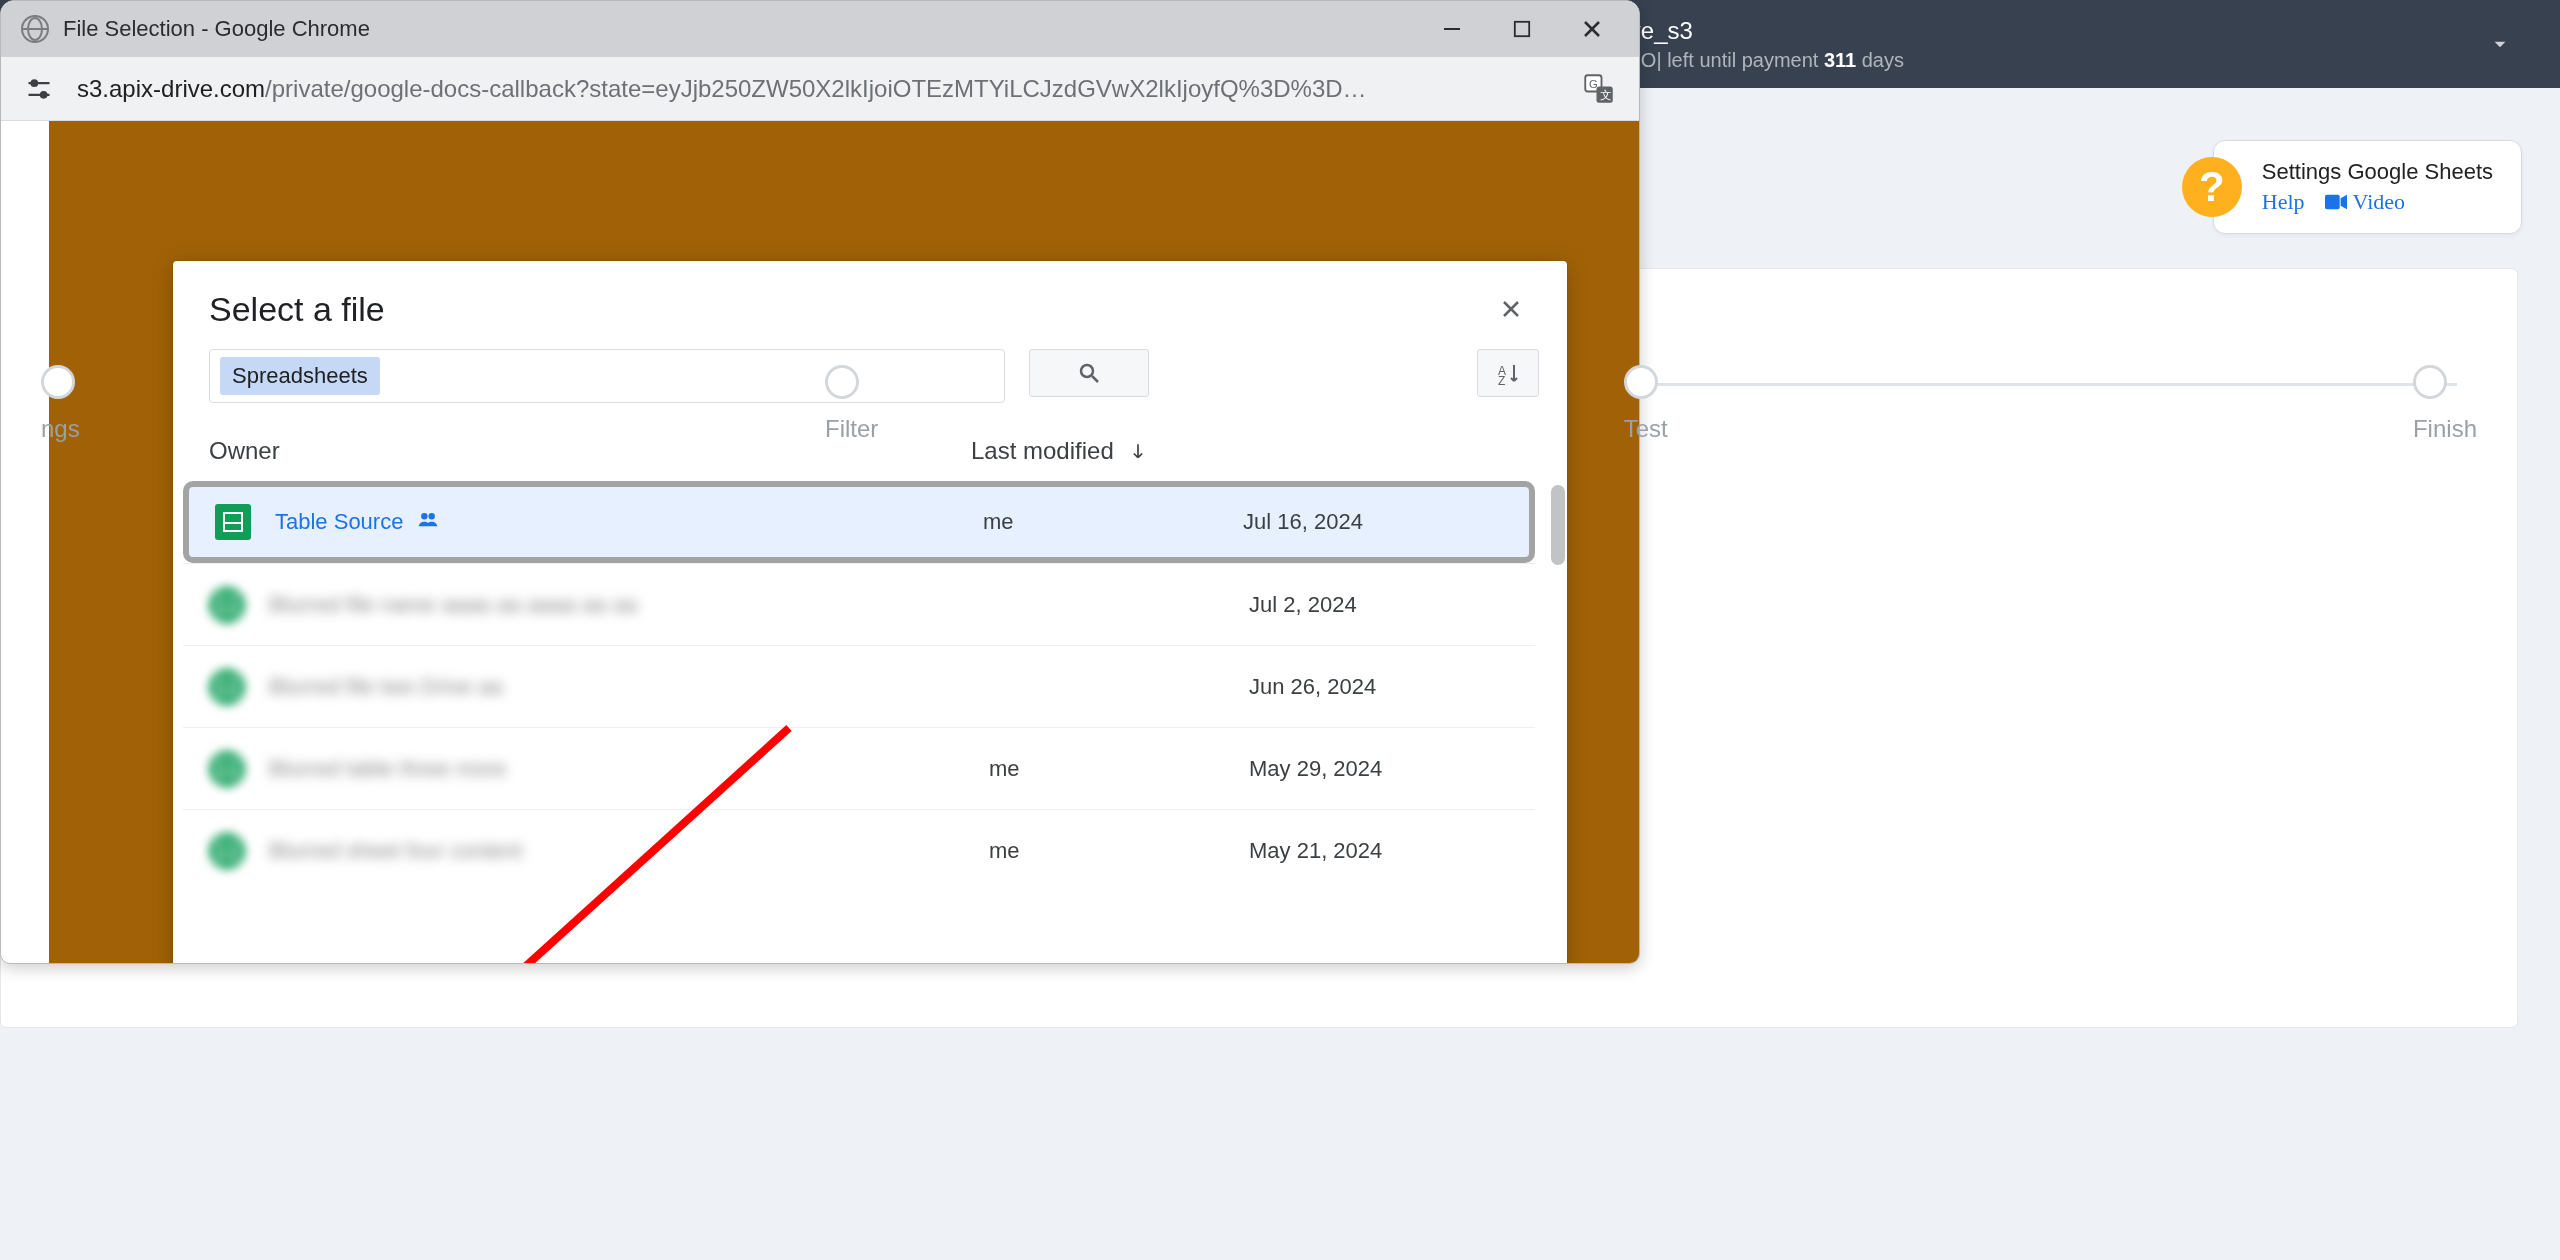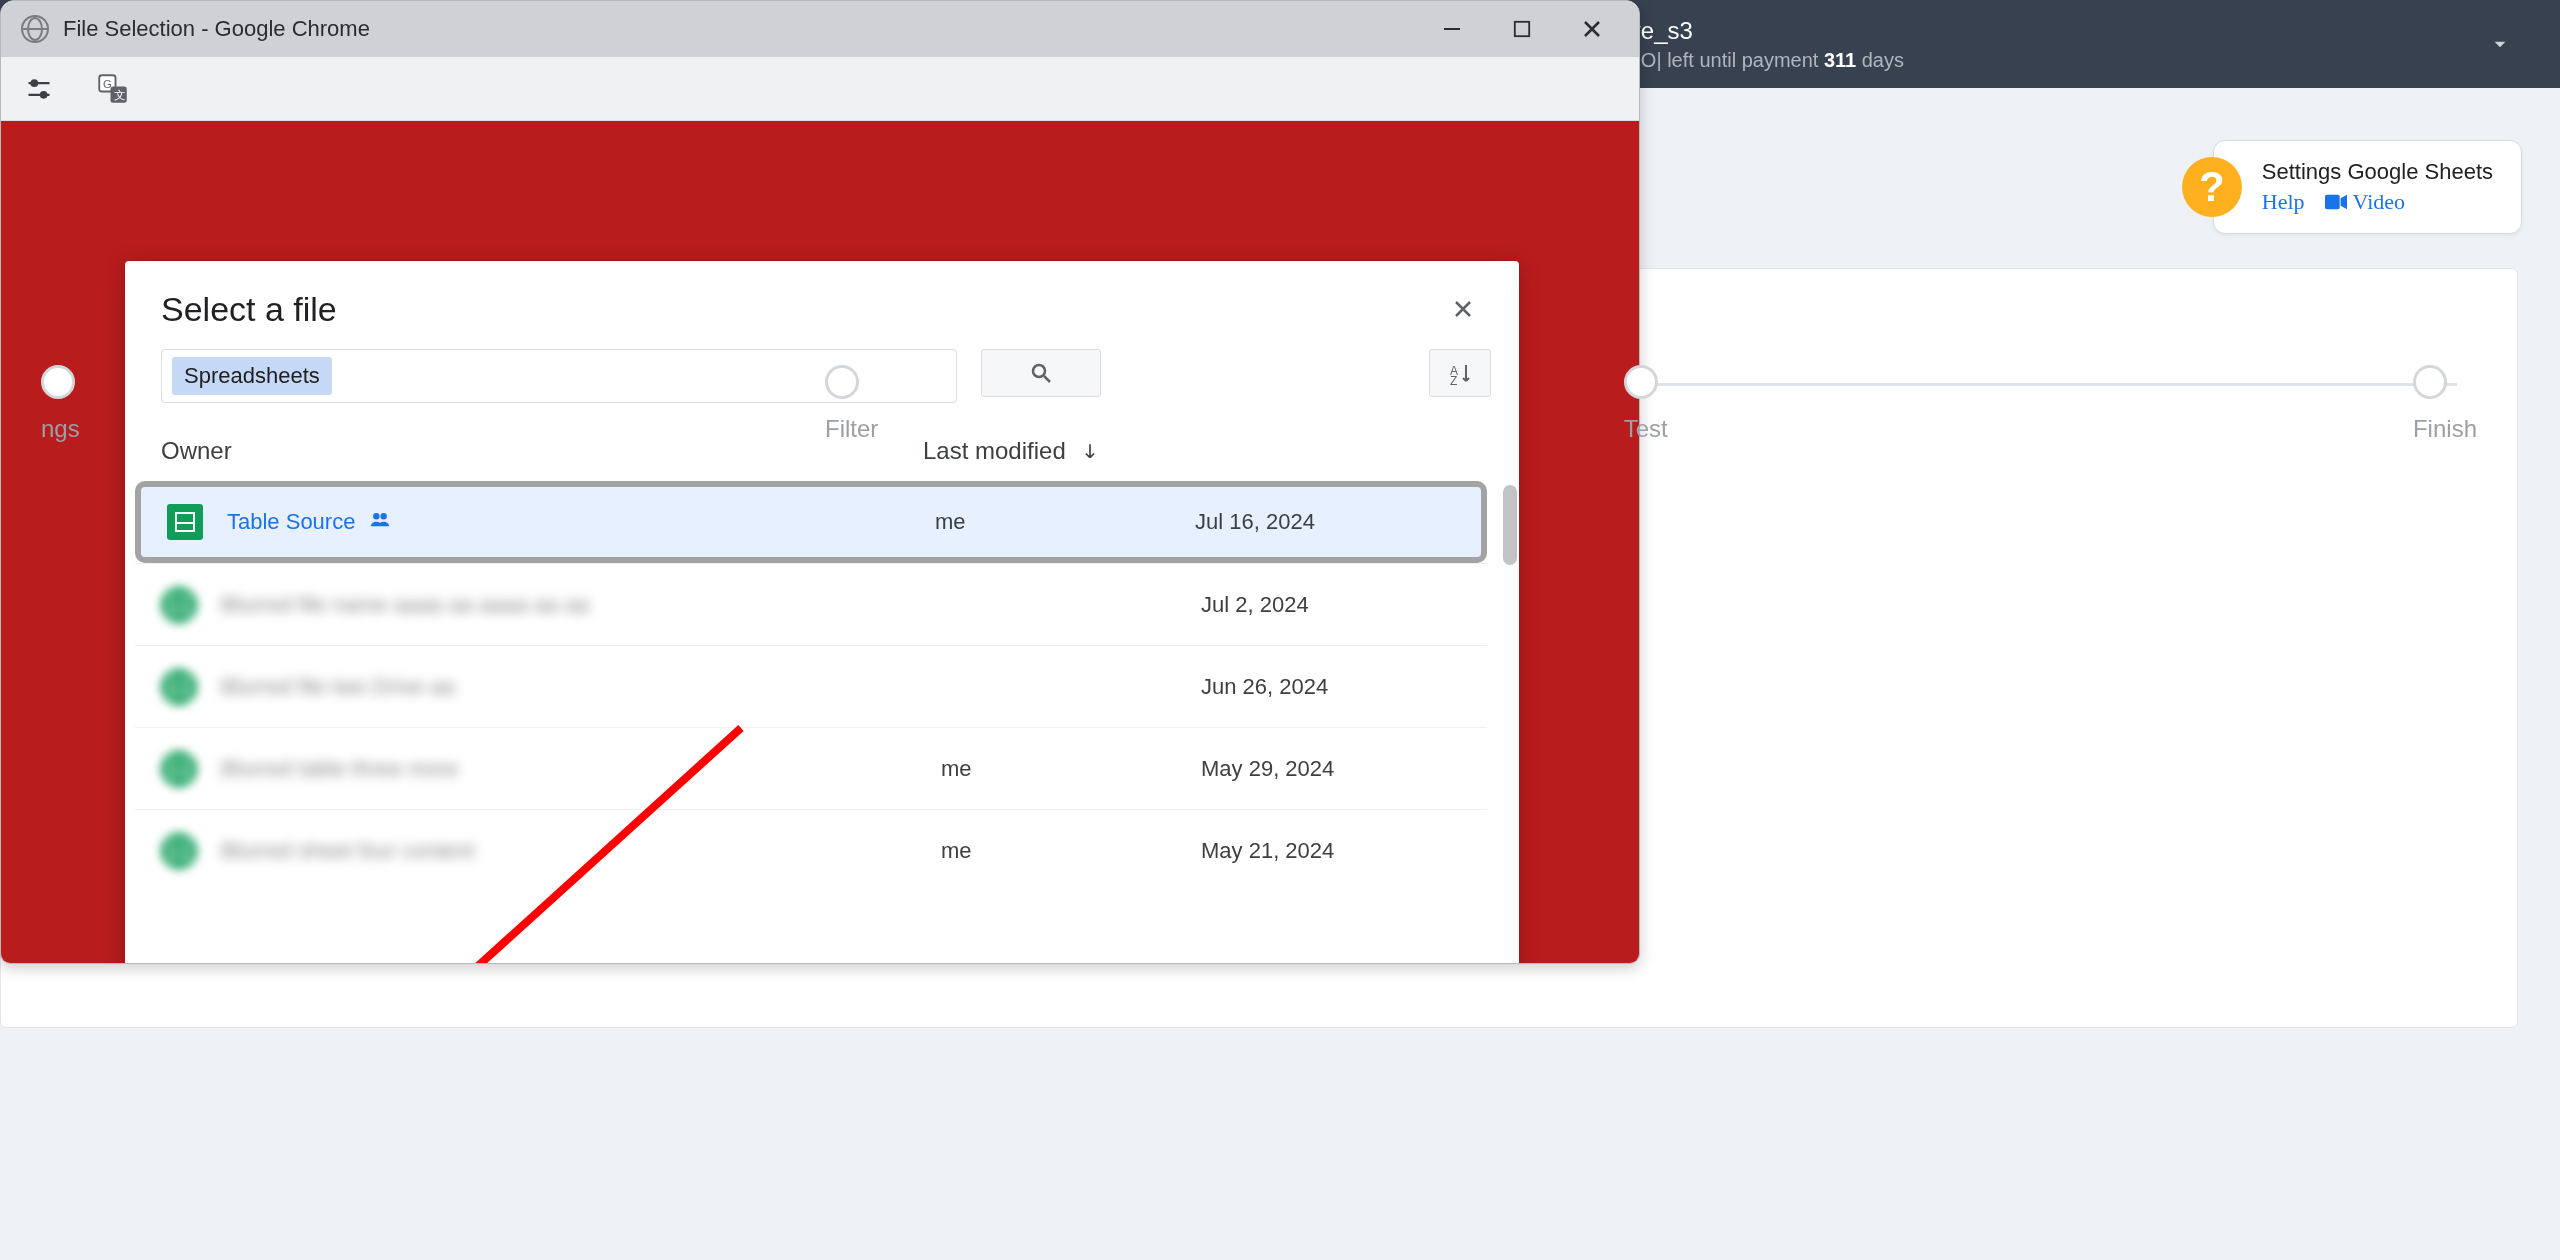--- a/index.html
+++ b/index.html
@@ -157,21 +157,22 @@
   .addressbar .url .path { color: #6d7175; }
   .addressbar .translate {
     width: 40px; height: 40px;
     display: flex; align-items: center; justify-content: center;
     margin-left: 16px;
   }
 
   .popup-body {
     position: relative;
     width: 100%; height: calc(100% - 120px);
-    background: #b91c1c;
+    background: #a16207;
+    margin-left: 48px;
   }
 
   .picker {
     position: absolute;
     left: 124px; top: 140px;
     width: 1394px; height: 860px;
     background: #fff;
     border-radius: 4px;
     box-shadow: 0 4px 22px rgba(0,0,0,0.22), 0 0 0 1px rgba(0,0,0,0.05);
     display: flex; flex-direction: column;
@@ -399,20 +400,23 @@
 
   <div class="addressbar">
     <div class="site-icon">
       <svg width="28" height="28" viewBox="0 0 24 24" fill="none" stroke="#3c4043" stroke-width="2">
           <line x1="3" y1="7" x2="21" y2="7"></line>
           <circle cx="8" cy="7" r="2.3" fill="#3c4043"></circle>
           <line x1="3" y1="17" x2="21" y2="17"></line>
           <circle cx="16" cy="17" r="2.3" fill="#3c4043"></circle>
         </svg>
     </div>
+    <div class="url">
+      <span class="host">s3.apix-drive.com</span><span class="path">/private/google-docs-callback?state=eyJjb250ZW50X2lkIjoiOTEzMTYiLCJzdGVwX2lkIjoyfQ%3D%3D…</span>
+    </div>
     <div class="translate">
       <svg width="30" height="30" viewBox="0 0 24 24">
           <rect x="1" y="1" width="13" height="13" rx="2" fill="#fff" stroke="#5f6368" stroke-width="1.5"></rect>
           <rect x="10" y="10" width="13" height="13" rx="2" fill="#5f6368"></rect>
           <text x="4" y="11" font-size="9" fill="#5f6368">G</text>
           <text x="13" y="20" font-size="9" fill="#fff">文</text>
         </svg>
     </div>
   </div>
 

